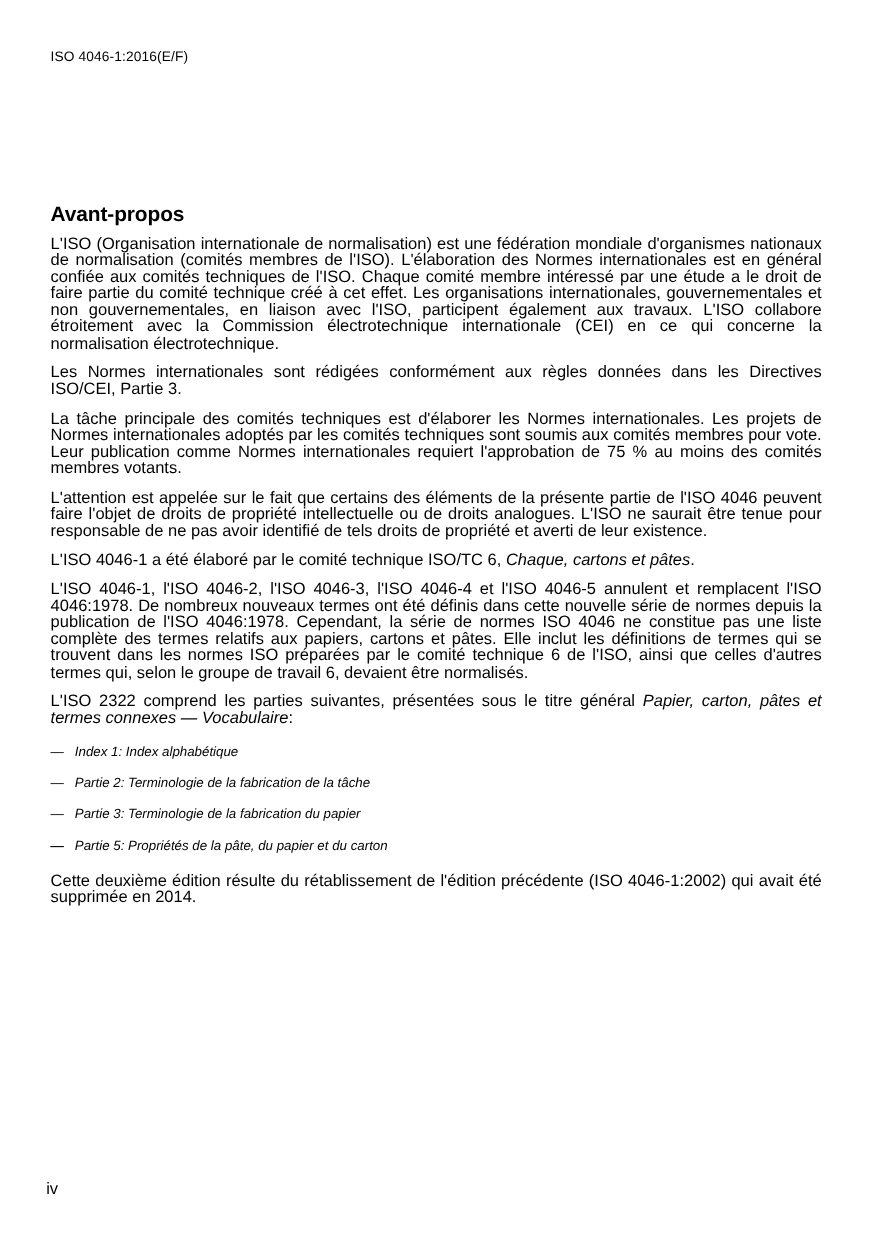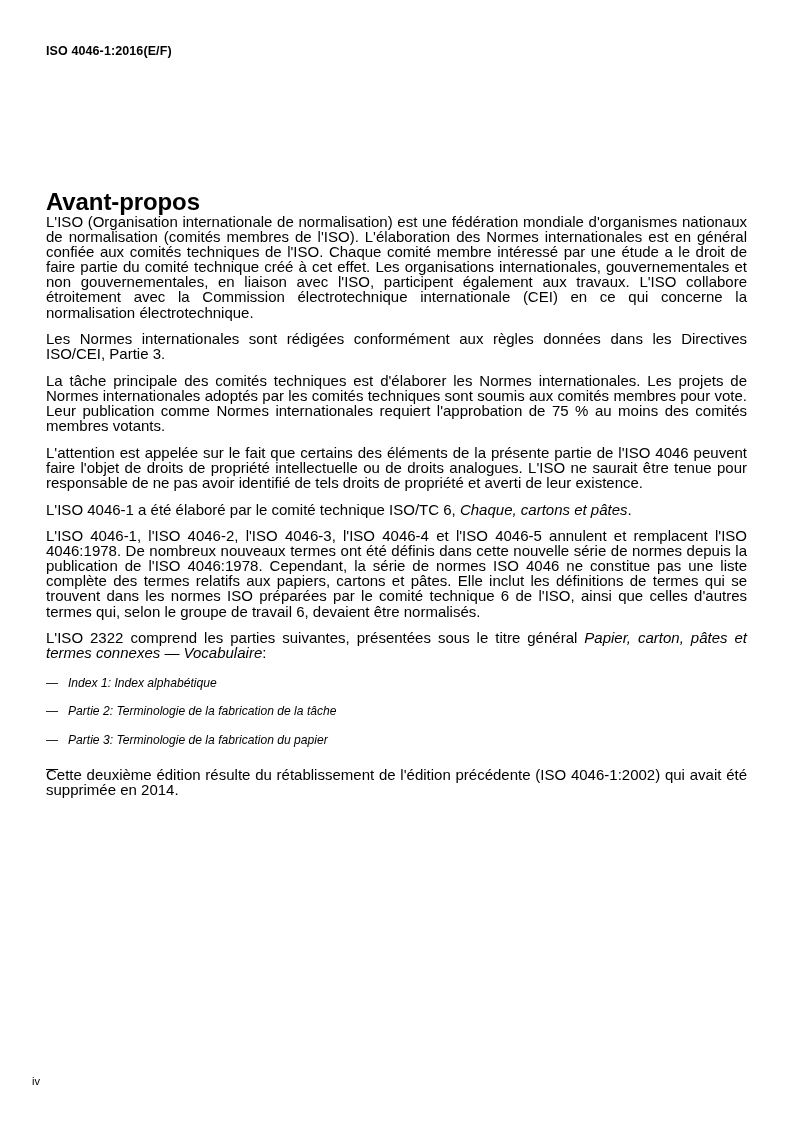--- a/index.html
+++ b/index.html
@@ -27,30 +27,30 @@
     top: 0;
     width: 701px;  
     height: 1122px;
   }
 
   .running-head {
     position: absolute;
     top: 44px;
     left: 0;
     font-size: 12.5px;
-    font-weight: bold;
+    font-weight: normal;
     letter-spacing: 0.1px;
     line-height: 1.2;
   }
 
   .clause-title {
     position: absolute;
     top: 172px;
     left: 0;
-    font-size: 24px;
+    font-size: 19px;
     font-weight: bold;
     letter-spacing: -0.1px;
     line-height: 1.2;
   }
 
   .body-flow {
     position: absolute;
     top: 214px;
     left: 0;
     width: 701px;
@@ -94,28 +94,28 @@
     top: 0;
     font-style: normal;
     letter-spacing: -0.5px;
   }
 
   .spacer-before-list { height: 4px; }
   .spacer-after-list  { height: 5px; }
 
   .footer {
     position: absolute;
-    left: 32px;
+    left: 42px;
     right: 46px;
     top: 1072px;
     height: 18px;
     display: flex;
     align-items: center;
     justify-content: space-between;
-    font-size: 11px;
+    font-size: 15px;
     line-height: 14px;
   }
   .footer .page-number { }
   .footer .copyright { }
 </style>
 </head>
 <body>
 
 <div class="page">
   <div class="content">
@@ -140,21 +140,21 @@
 
       <p class="para"><span>L'ISO 2322 comprend les parties suivantes, présentées sous le titre général </span><span class="it">Papier, carton, pâtes et termes connexes — Vocabulaire</span><span>:</span></p>
 
       <div class="spacer-before-list"></div>
 
       <ul class="parts-list">
         <li><span class="dash">—</span><span>Index 1: Index alphabétique</span></li>
         <li><span class="dash">—</span><span>Partie 2: Terminologie de la fabrication de la tâche</span></li>
         <li><span class="dash">—</span><span>Partie 3: Terminologie de la fabrication du papier</span></li>
         <li><span class="dash">—</span></li>
-        <li><span class="dash">—</span></li>
+        <li><span class="dash">—</span><span>Partie 5: Propriétés de la pâte, du papier et du carton</span></li>
       </ul>
 
       <div class="spacer-after-list"></div>
 
       <p class="para last">Cette deuxième édition résulte du rétablissement de l'édition précédente (ISO 4046-1:2002) qui avait été supprimée en 2014.</p>
 
     </div>
   </div>
 
   <div class="footer">

